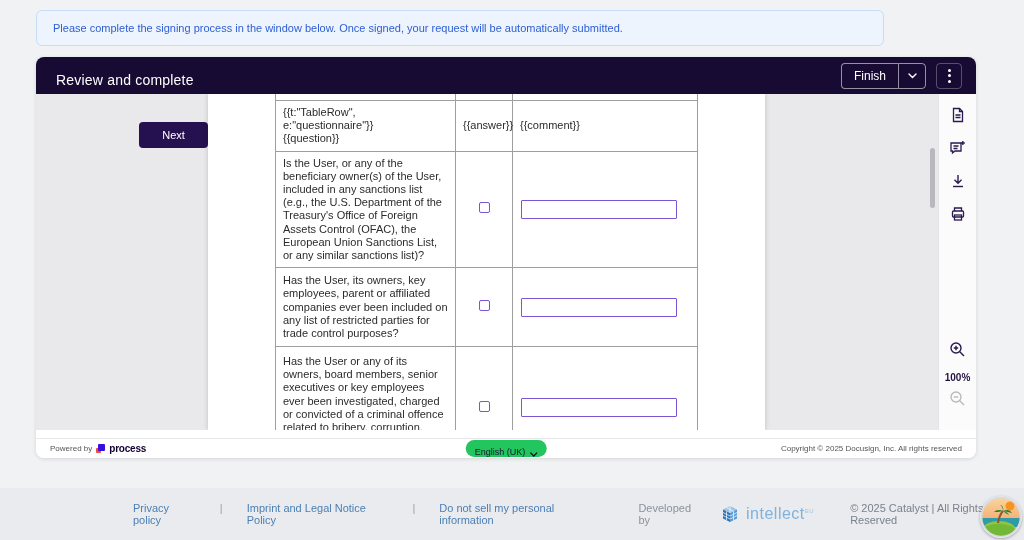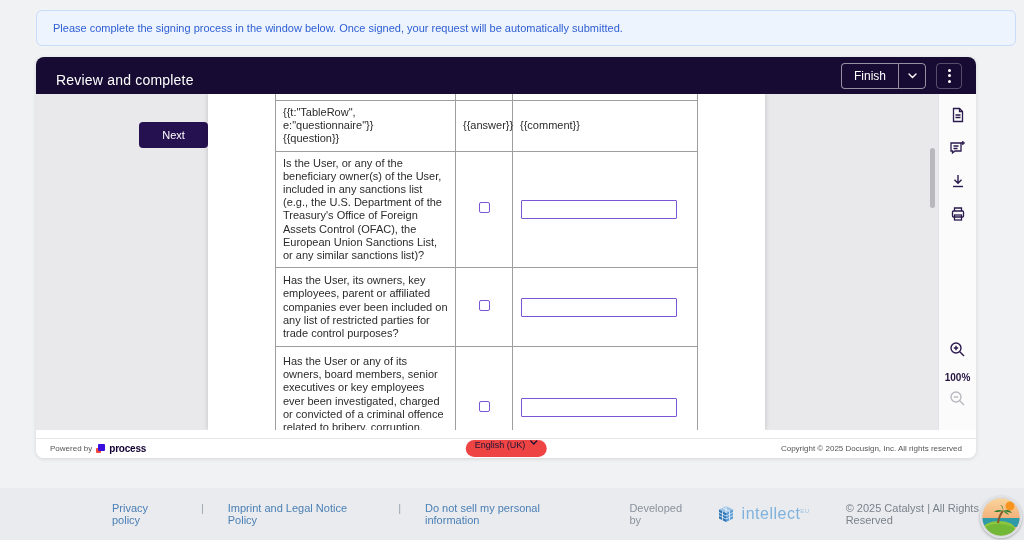--- a/index.html
+++ b/index.html
@@ -1,21 +1,21 @@
 <!DOCTYPE html>
 <html><head>
 <meta charset="utf-8">
 <style>
   * { margin:0; padding:0; box-sizing:border-box; }
   html,body { width:1024px; height:540px; overflow:hidden; }
   body { font-family:"Liberation Sans", sans-serif; background:#f1f2f4; position:relative; }
 
   
   .banner {
-    position:absolute; left:36px; top:10px; width:980px; height:36px;
+    position:absolute; left:36px; top:10px; width:848px; height:36px;
     background:#eef4fe; border:1px solid #c9dcf8; border-radius:6px;
     display:flex; align-items:center; padding-left:16px;
     font-size:11px; color:#2d5ed3;
   }
 
   
   .ds-card {
     position:absolute; left:36px; top:57px; width:940px; height:401px;
     background:#ffffff; border-radius:8px; box-shadow:0 1px 4px rgba(0,0,0,.12);
   }
@@ -103,33 +103,33 @@
     border-top:1px solid #e8e8ea; background:#fff; border-radius:0 0 8px 8px;
     display:flex; align-items:center; padding:0 14px; position:absolute;
   }
   .powered { display:flex; align-items:center; gap:4px; font-size:8px; color:#555; }
   .ds-mark { position:relative; width:9px; height:9px; }
   .ds-mark .sq { position:absolute; right:0; top:0; width:7px; height:7px; background:#3b0ee0; border-radius:1px; }
   .ds-mark .tri { position:absolute; left:0; bottom:0; width:5px; height:5px; background:#f5483b; border-radius:1px; }
   .ds-brand { font-size:10px; font-weight:700; color:#130032; letter-spacing:-.2px; }
   .lang-pill {
     position:absolute; left:50%; transform:translateX(-50%);
-    background:#ef4444; border-radius:10px; height:17px; padding:0 9px;
-    display:flex; align-items:flex-start; gap:4px; font-size:9px; color:#1c1433; cursor:pointer;
+    background:#22c55e; border-radius:10px; height:17px; padding:0 9px;
+    display:flex; align-items:flex-end; gap:4px; font-size:9px; color:#1c1433; cursor:pointer;
     border:none; font-family:"Liberation Sans", sans-serif;
   }
   .ds-copy { margin-left:auto; font-size:8px; color:#555; }
 
   
   .page-footer {
     position:absolute; left:0; bottom:0; width:1024px; height:52px;
     background:#e9ebee; display:flex; align-items:center; padding:0 0 0 112px;
     font-size:11px;
   }
-  .foot-links { display:flex; gap:24px; }
+  .foot-links { display:flex; gap:24px;margin-left:21px; }
   .foot-links a { color:#4b7fb5; text-decoration:none; cursor:pointer; }
   .foot-sep { color:#9aa3ad; }
   .dev-by { margin-left:38px; color:#8b929c; display:flex; align-items:center; gap:25px; }
   .intellect { display:flex; align-items:center; gap:7px; }
   .intellect-name { font-size:16px; color:#7fb2dd; letter-spacing:.5px; }
   .intellect-name sup { font-size:6px; color:#9cc3e4; }
   .cat-copy { margin-left:36px; color:#7b828c; }
 
   
   .island-badge {

